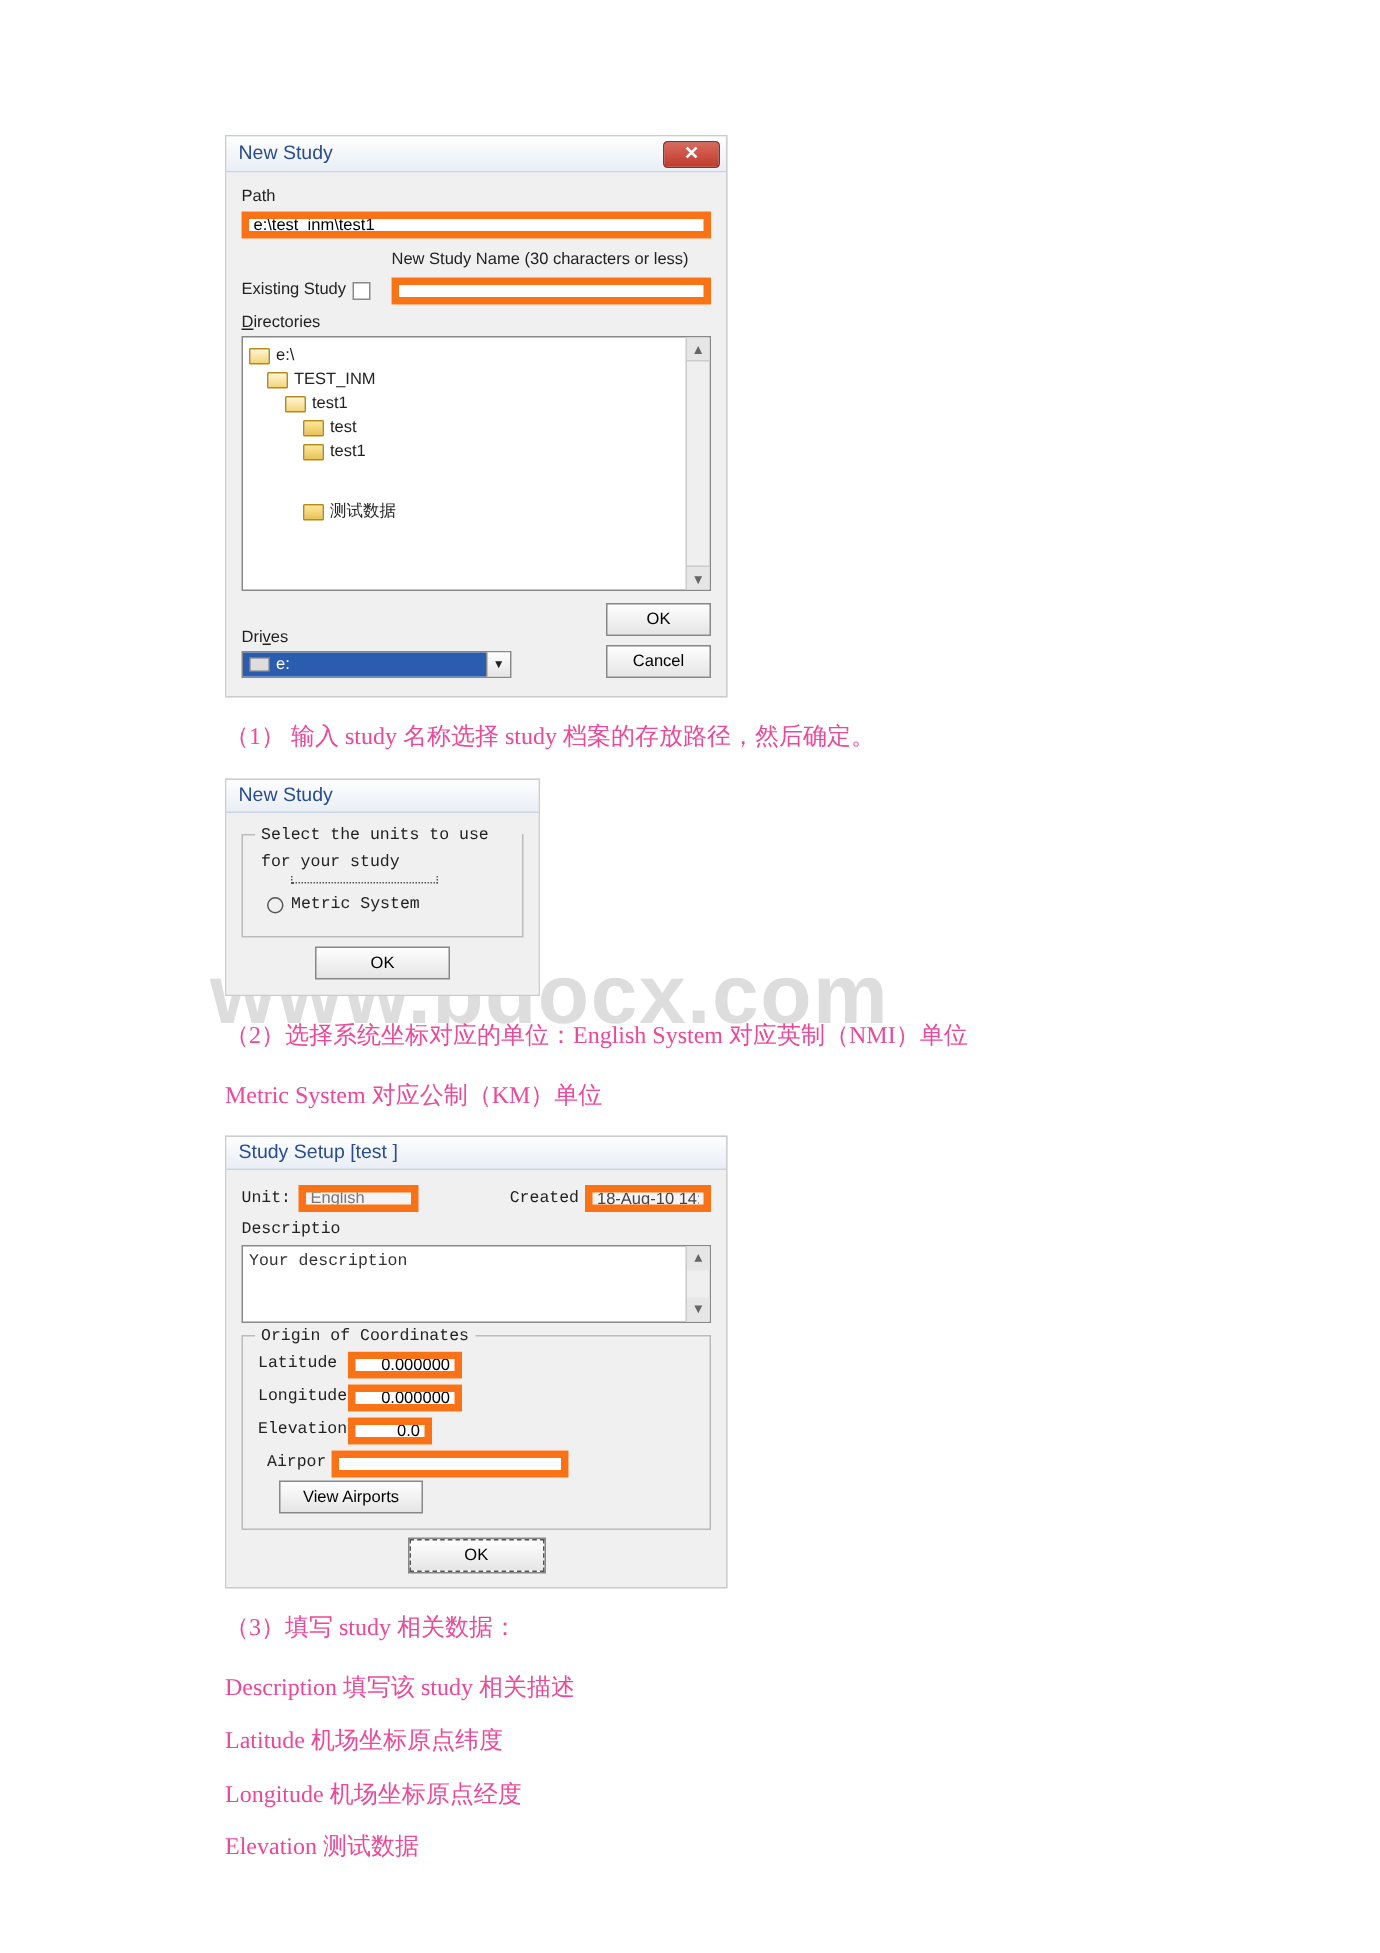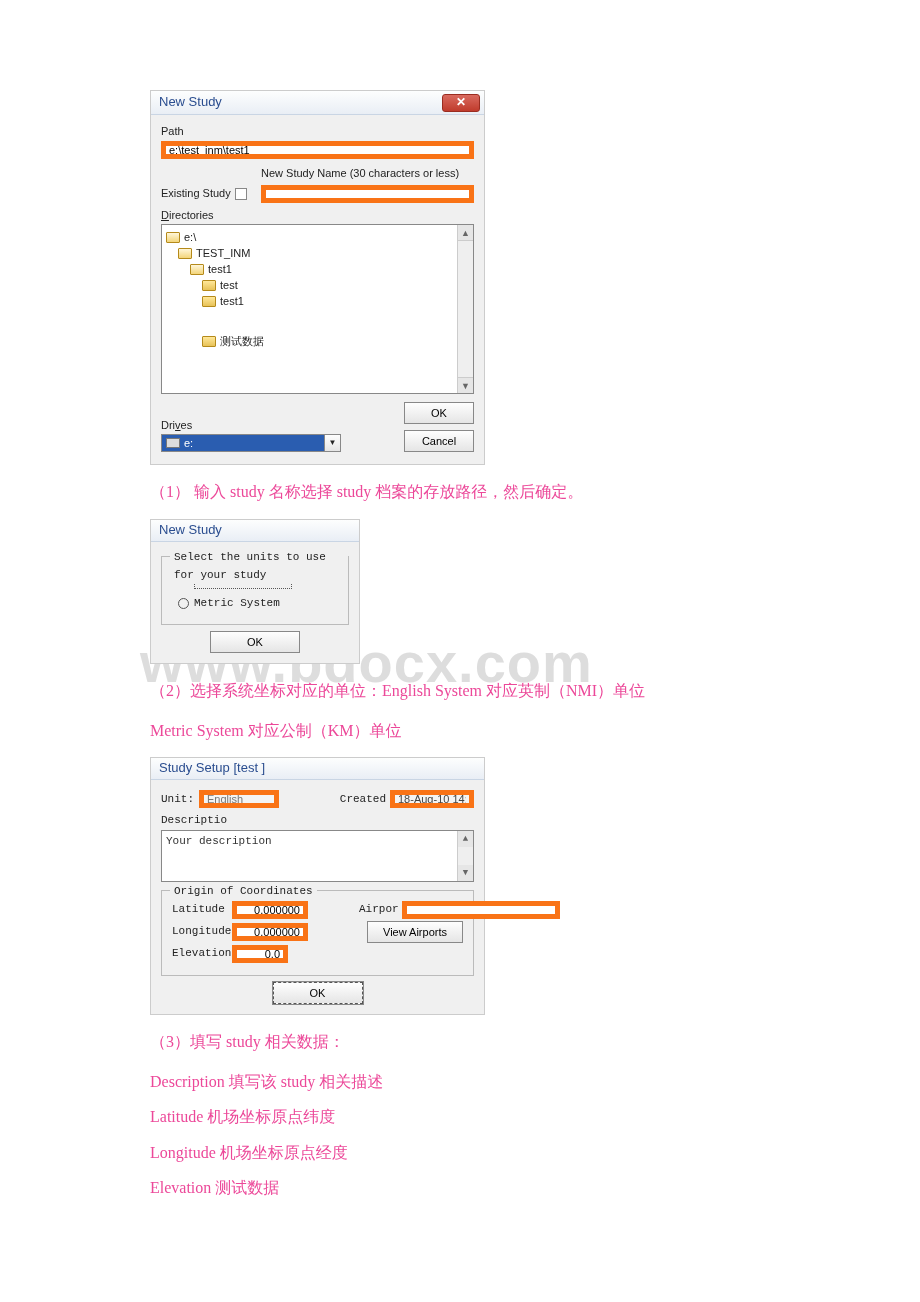--- a/index.html
+++ b/index.html
@@ -174,21 +174,21 @@
       <div class="lbl" style="margin-top:4px;">Descriptio</div>
       <div class="txtarea">
         <span>Your description</span>
         <div class="sc2">
           <div class="up">▲</div>
           <div class="dn">▼</div>
         </div>
       </div>
       <div class="fieldset" style="margin-top:8px;">
         <div class="legend">Origin of Coordinates</div>
-        <div style="display:flex;">
+        <div style="display:flex;flex-direction:column;">
           <div style="flex:1;">
             <div class="row">
               <span class="lbl" style="width:60px;">Latitude</span>
               <input class="tin" style="width: 76px; text-align: right;" value="0.000000">
             </div>
             <div class="row" style="margin-top:4px;">
               <span class="lbl" style="width:60px;">Longitude</span>
               <input class="tin" style="width: 76px; text-align: right;" value="0.000000">
             </div>
             <div class="row" style="margin-top:4px;">

